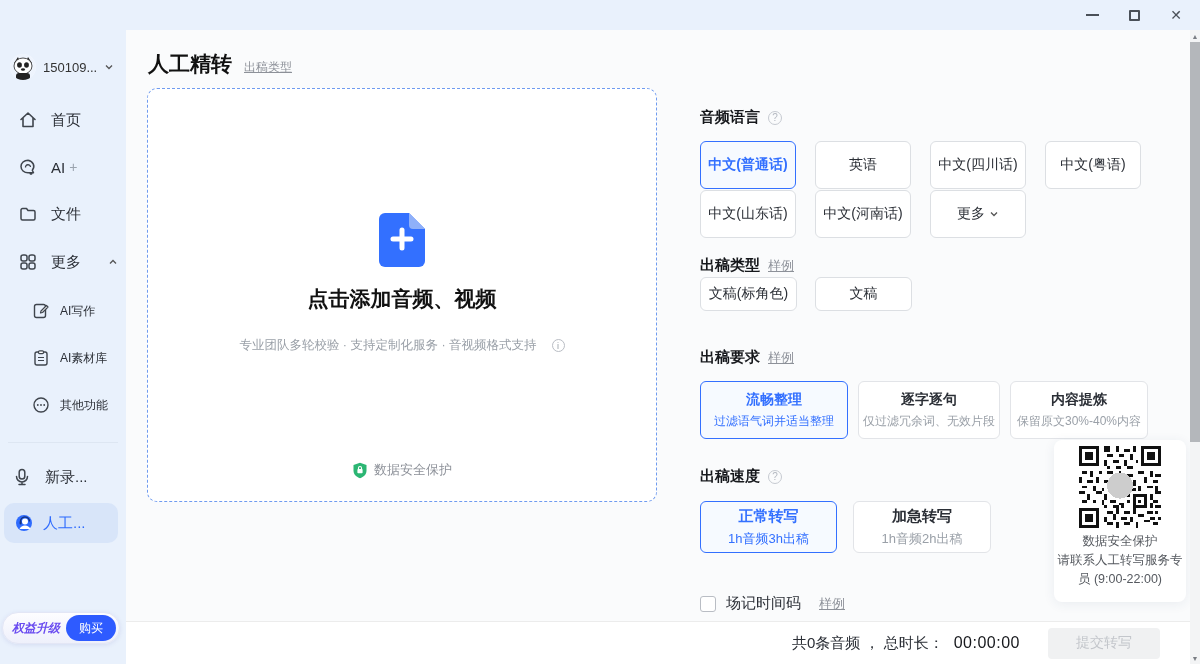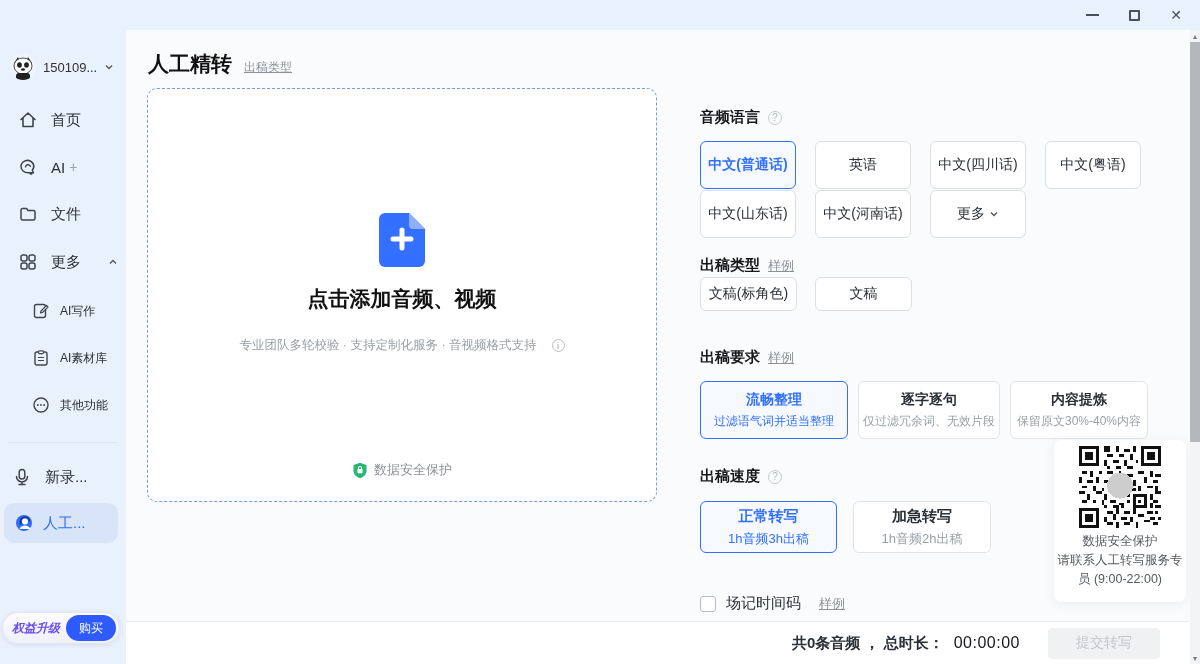--- a/index.html
+++ b/index.html
@@ -73,21 +73,21 @@
   .timecode { position:absolute; display:flex; align-items:center; gap:10px; font-size:15px; color:#2b2f36; }
   .checkbox { width:16px; height:16px; border:1px solid #b9bdc4; border-radius:3px; background:#fff; cursor:pointer; }
   .timecode .sample-link { margin-left:8px; }
 
   .qr-card { position:absolute; left:928px; top:410px; width:132px; height:162px; background:#fff; border-radius:8px; box-shadow:0 2px 12px rgba(40,60,100,.08); display:flex; flex-direction:column; align-items:center; padding-top:6px; }
   .qr-svg { width:82px; height:82px; }
   .qr-caption { margin-top:4px; font-size:12.5px; color:#55595f; text-align:center; line-height:19px; }
 
   
   .footer { position:absolute; left:0; right:0; top:591px; height:43px; background:#fff; border-top:1px solid #ececec; display:flex; align-items:center; justify-content:flex-end; padding-right:30px; }
-  .footer-summary { font-size:15px; color:#2b2f36;font-weight:bold; }
+  .footer-summary { font-size:15px; color:#2b2f36; }
   .footer-duration { font-size:16px; color:#16181c; font-weight:500; margin-left:10px; letter-spacing:.5px; }
   .submit-btn { margin-left:28px; width:112px; height:31px; border-radius:4px; background:#f0f1f2; color:#c3c6cb; font-size:14px; display:flex; align-items:center; justify-content:center; cursor:default; }
 
   
   .scrollbar { position:absolute; right:0; top:30px; width:10px; height:634px; background:#f3f4f5; }
   .scroll-thumb { position:absolute; left:0; top:12px; width:10px; height:400px; background:#b4b7bb; }
   .scroll-arrow { position:absolute; left:0; width:10px; height:12px; display:flex; align-items:center; justify-content:center; font-size:7px; color:#7a7e84; }
   .scroll-up { top:0; }
   .scroll-down { bottom:0; }
 </style>

